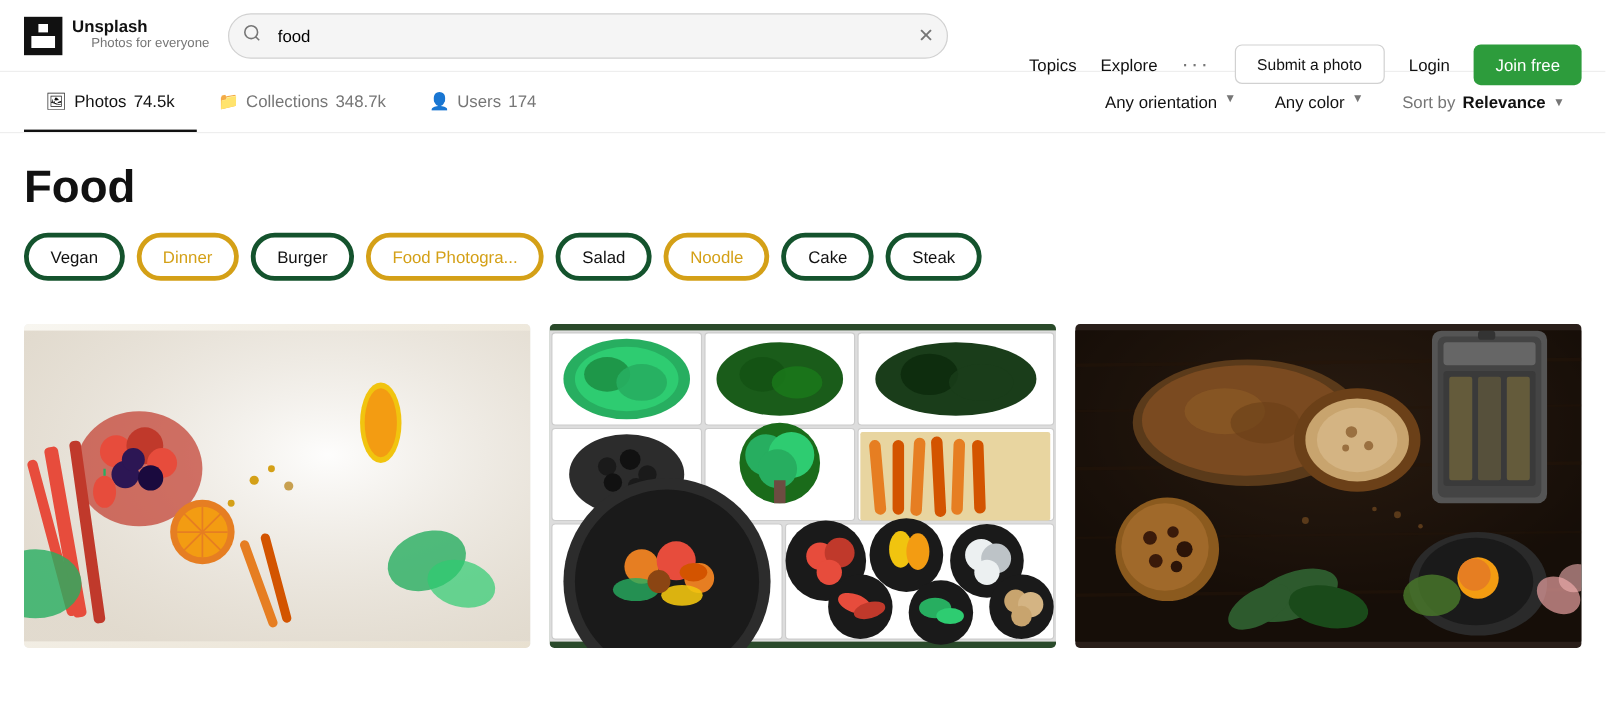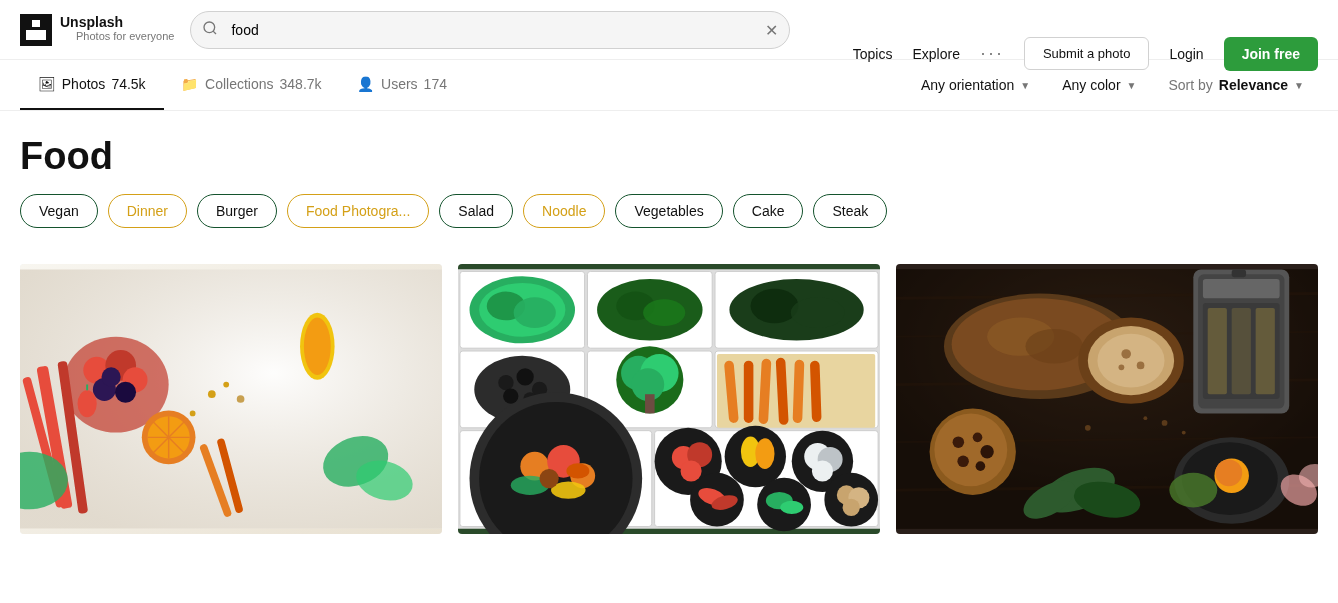--- a/index.html
+++ b/index.html
@@ -100,21 +100,21 @@
       cursor: pointer;
       color: #111;
     }
     .btn-join {
       padding: 9px 18px;
       background: #2d9c3c;
       color: #fff;
       border: none;
       border-radius: 6px;
       font-size: 14px;
-      font-weight: 700;
+      font-weight: 400;
       cursor: pointer;
     }
 
     
     .tabs-bar {
       display: flex;
       align-items: center;
       padding: 0 20px;
       border-bottom: 1px solid #eee;
       gap: 0;
@@ -137,21 +137,20 @@
     .tab-icon { font-size: 14px; }
 
     .filters-right {
       display: flex;
       align-items: center;
       gap: 4px;
       margin-left: auto;
     }
     .filter-btn {
       display: flex;
-      align-items: center;
       gap: 6px;
       padding: 8px 14px;
       border: none;
       background: none;
       font-size: 14px;
       cursor: pointer;
       color: #111;
       border-radius: 6px;
     }
     .filter-chevron { font-size: 10px; color: #767676; }
@@ -181,21 +180,21 @@
 
     
     .tags-section {
       padding: 0 20px 20px;
       display: flex;
       gap: 10px;
       flex-wrap: wrap;
     }
     .tag-pill {
       padding: 8px 18px;
-      border: 1px solid #14532d;
+      border: 4px solid #14532d;
       border-radius: 20px;
       font-size: 14px;
       cursor: pointer;
       color: #111;
       background: #fff;
     }
     .tag-pill.highlighted { color: #d4a017; border-color: #d4a017; }
 
     
     .photos-grid {
@@ -315,21 +314,20 @@
   <h1 class="page-title">Food</h1>
 </section>
 
 <div class="tags-section">
   <button class="tag-pill">Vegan</button>
   <button class="tag-pill highlighted">Dinner</button>
   <button class="tag-pill">Burger</button>
   <button class="tag-pill highlighted">Food Photogra...</button>
   <button class="tag-pill">Salad</button>
   <button class="tag-pill highlighted">Noodle</button>
-  <button class="tag-pill">Vegetables</button>
   <button class="tag-pill">Cake</button>
   <button class="tag-pill">Steak</button>
 </div>
 
 <div class="photos-grid">
 
   <div class="photo-card">
     <div class="photo-card-inner photo-left">
       <svg class="photo-svg" viewBox="0 0 440 270" xmlns="http://www.w3.org/2000/svg">
         <rect width="440" height="270" fill="#f0ece4"></rect>

